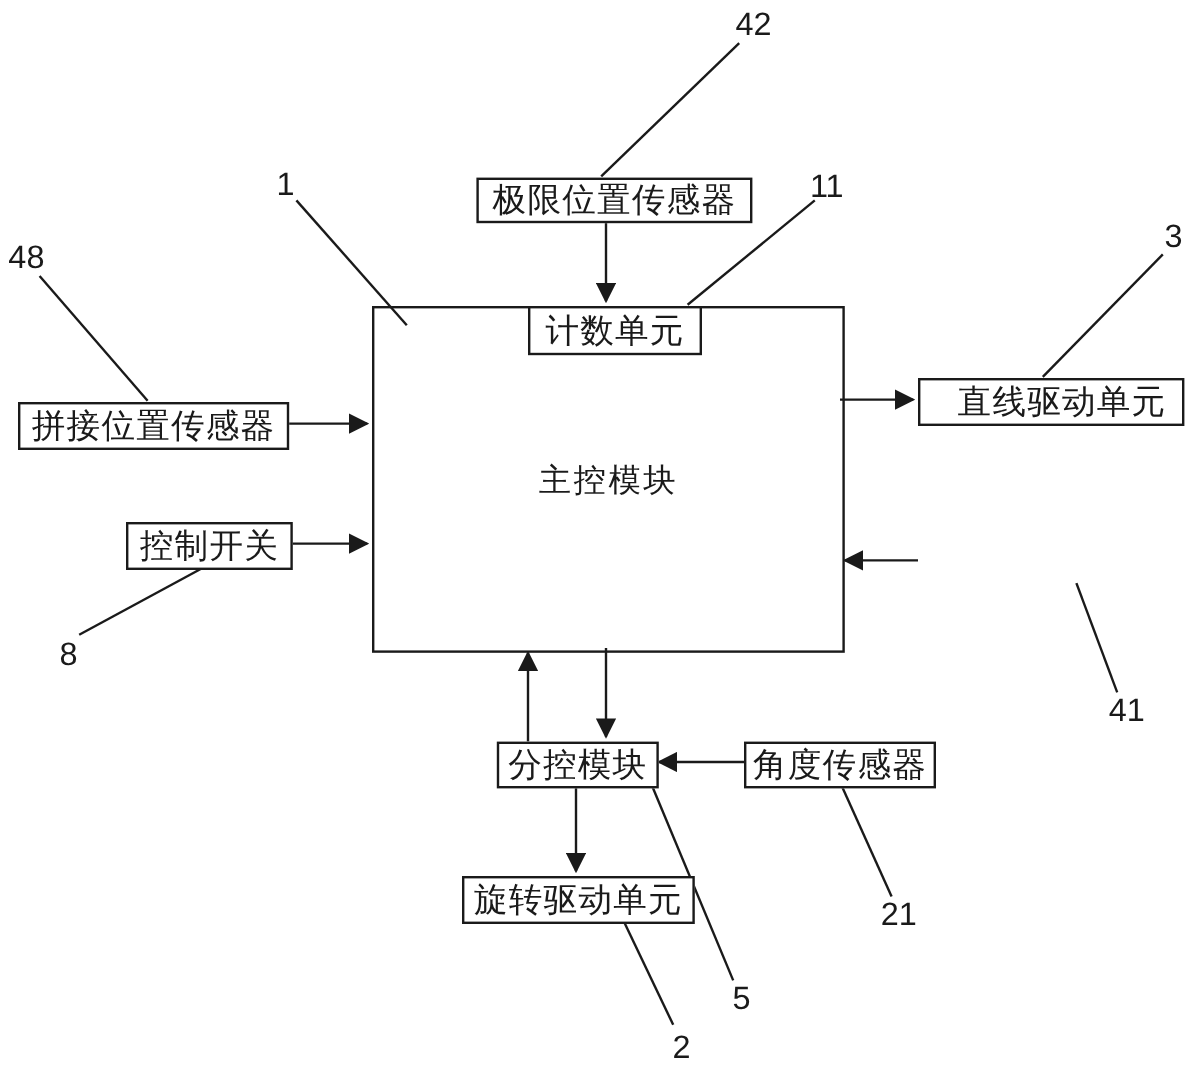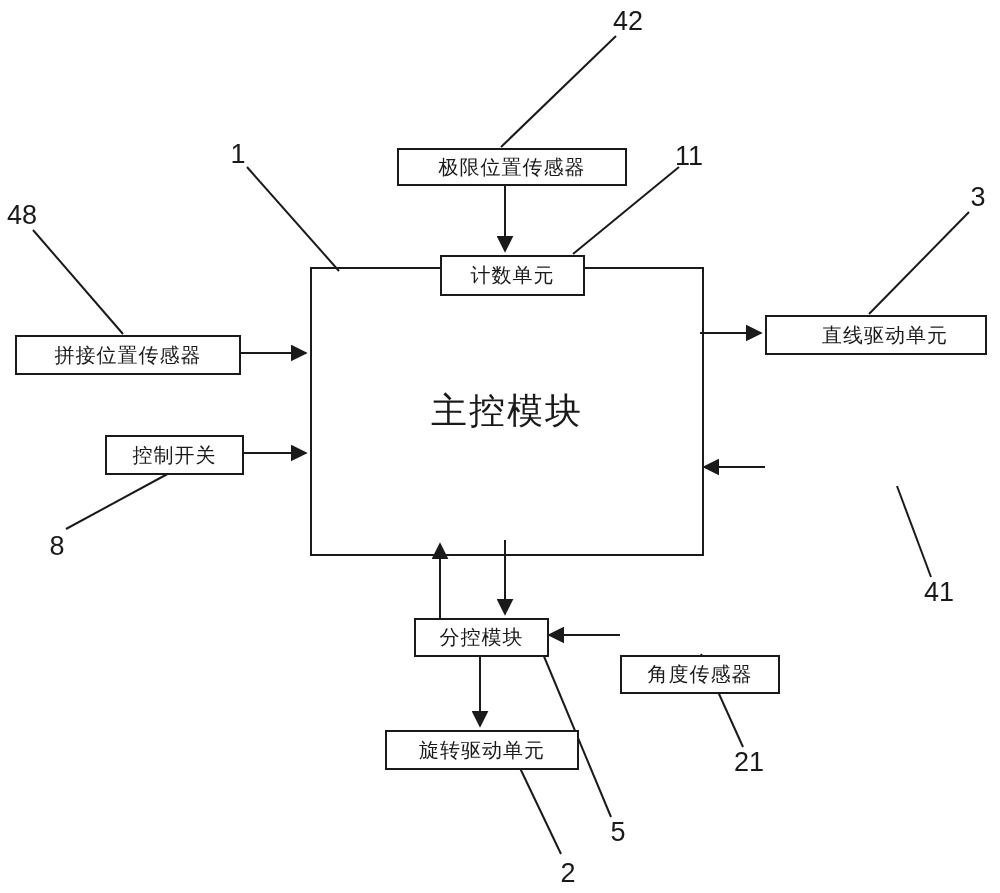--- a/index.html
+++ b/index.html
@@ -23,29 +23,28 @@
     width: 1000px;
     height: 893px;
   }
   .box {
     position: absolute;
     border: 2px solid #1a1a1a;
     background: #ffffff;
     display: flex;
     align-items: center;
     justify-content: center;
-    font-size: 20px;
+    font-size: 28px;
     letter-spacing: 1px;
     white-space: nowrap;
   }
   .box-main {
     background: transparent;
-    font-size: 36px;
+    font-size: 27px;
     letter-spacing: 2px;
-    margin-top: 12px;
   }
   .ref {
     position: absolute;
     transform: translate(-50%, -50%);
     font-size: 27px;
     line-height: 1;
   }
 </style>
 </head>
 <body>
@@ -93,21 +92,21 @@
 
   <div class="box" style="left:765px; top:315px; width:200px; height:36px;padding-left:18px;">直线驱动单元</div>
 
   <div class="box" style="left:15px; top:335px; width:222px; height:36px;">拼接位置传感器</div>
 
   <div class="box" style="left:105px; top:435px; width:135px; height:36px;">控制开关</div>
 
 
   <div class="box" style="left:414px; top:618px; width:131px; height:35px;text-align:right;">分控模块</div>
 
-  <div class="box" style="left:620px; top:618px; width:156px; height:35px;margin-top:37px;">角度传感器</div>
+  <div class="box" style="left:620px; top:618px; width:156px; height:35px;">角度传感器</div>
 
   <div class="box" style="left:385px; top:730px; width:190px; height:36px;">旋转驱动单元</div>
 
   <div class="ref" style="left:238px; top:154px;">1</div>
   <div class="ref" style="left:628px; top:21px;">42</div>
   <div class="ref" style="left:689px; top:156px;">11</div>
   <div class="ref" style="left:978px; top:197px;">3</div>
   <div class="ref" style="left:22px;  top:215px;">48</div>
   <div class="ref" style="left:57px;  top:546px;">8</div>
   <div class="ref" style="left:939px; top:592px;">41</div>

